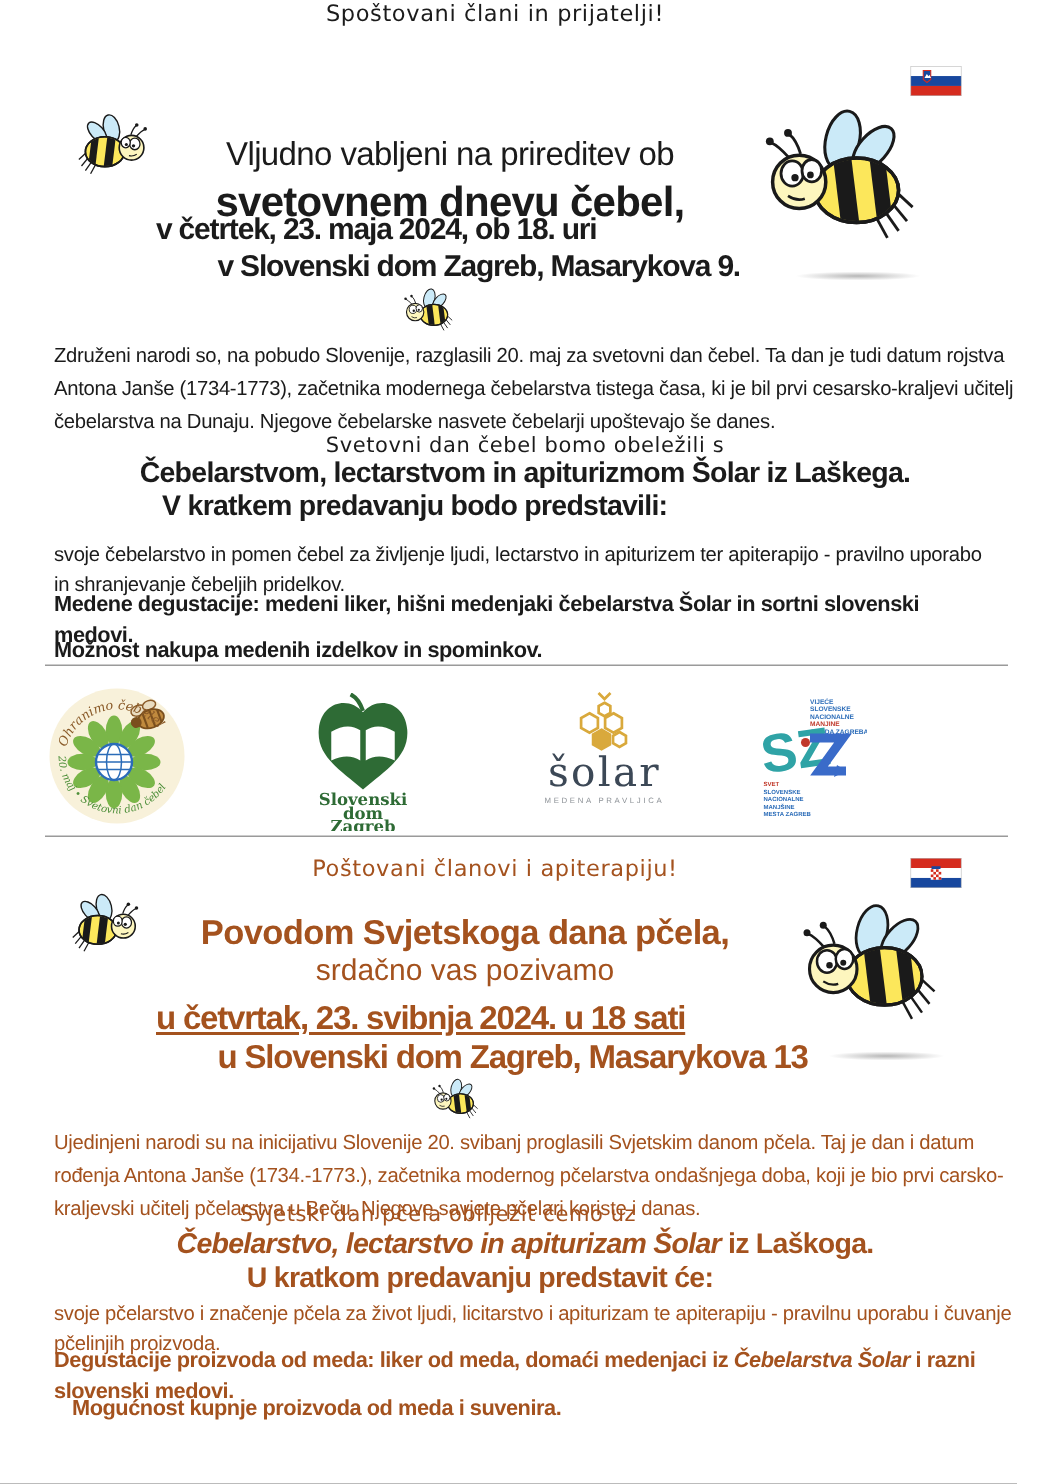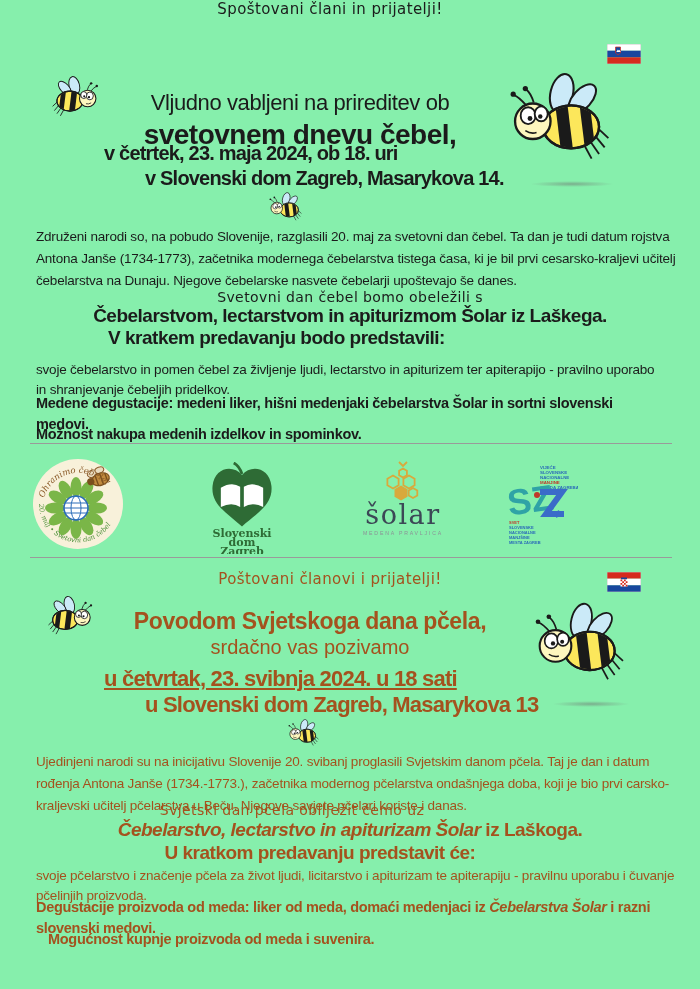--- a/index.html
+++ b/index.html
@@ -1,16 +1,16 @@
 <!DOCTYPE html>
 <html><head>
 <meta charset="utf-8">
 <style>
   html,body{margin:0;padding:0;background:#888;}
-  #page{position:relative;width:700px;height:989px;background:#86efac;margin:0 auto;
+  #page{position:relative;width:700px;height:989px;background:#ffffff;margin:0 auto;
         font-family:"Liberation Sans",sans-serif;color:#1b1b1b;overflow:hidden;}
   .abs{position:absolute;}
   .ctr{text-align:center;}
   .b{font-weight:bold;}
   .comic{font-family:"DejaVu Sans",sans-serif;letter-spacing:.4px;}
   .hr-c{color:#A4521E;}
   .para{font-size:13.5px;line-height:22px;letter-spacing:-.2px;}
   .boldline{font-weight:bold;font-size:14.5px;line-height:21px;letter-spacing:-.3px;}
   .divider{border-top:1.5px solid #9a9a9a;height:0;}
   .flip{transform:scaleX(-1);}
@@ -76,21 +76,21 @@
 
   <div class="abs ctr" style="left:0;top:90px;width:600px;font-size:22px;letter-spacing:-.4px;">Vljudno vabljeni na prireditev ob</div>
   <div class="abs ctr b" style="left:0;top:119px;width:600px;font-size:28px;letter-spacing:-.5px;">svetovnem dnevu čebel,</div>
 
   <svg class="abs" style="left:502px;top:68px;" width="112" height="100" viewBox="0 0 120 105">
       <use href="#bee"></use>
     </svg>
   <div class="abs swoosh" style="left:530px;top:181px;width:84px;height:6px;"></div>
 
   <div class="abs b" style="left:104px;top:142px;font-size:20px;letter-spacing:-.8px;">v četrtek, 23. maja 2024, ob 18. uri</div>
-  <div class="abs b" style="left:145px;top:167px;font-size:20px;letter-spacing:-.8px;">v Slovenski dom Zagreb, Masarykova 14.</div>
+  <div class="abs b" style="left:145px;top:167px;font-size:20px;letter-spacing:-.8px;">v Slovenski dom Zagreb, Masarykova 9.</div>
 
   <svg class="abs" style="left:265px;top:191px;" width="40" height="32" viewBox="0 0 120 105">
       <use href="#bee"></use>
     </svg>
 
   <div class="abs para" style="left:36px;top:226px;width:640px;">Združeni narodi so, na pobudo Slovenije, razglasili 20. maj za svetovni dan čebel. Ta dan je tudi datum rojstva Antona Janše (1734-1773), začetnika modernega čebelarstva tistega časa, ki je bil prvi cesarsko-kraljevi učitelj čebelarstva na Dunaju. Njegove čebelarske nasvete čebelarji upoštevajo še danes.</div>
 
   <div class="abs comic ctr" style="left:0;top:289px;width:700px;font-size:14px;">Svetovni dan čebel bomo obeležili s</div>
   <div class="abs ctr b" style="left:0;top:305px;width:700px;font-size:19px;letter-spacing:-.5px;">Čebelarstvom, lectarstvom in apiturizmom Šolar iz Laškega.</div>
   <div class="abs ctr b" style="left:0;top:327px;width:553px;font-size:19px;letter-spacing:-.5px;">V kratkem predavanju bodo predstavili:</div>
@@ -184,21 +184,21 @@
       <text x="3" y="62" fill="#C0392B">SVET</text>
       <text x="3" y="67">SLOVENSKE</text>
       <text x="3" y="72">NACIONALNE</text>
       <text x="3" y="77">MANJŠINE</text>
       <text x="3" y="82">MESTA ZAGREB</text>
     </g>
   </svg>
 
   <div class="abs divider" style="left:30px;top:557px;width:642px;"></div>
 
-  <div class="abs comic ctr hr-c" style="left:0;top:570px;width:660px;font-size:15px;">Poštovani članovi i prijatelji!</div>
+  <div class="abs comic ctr hr-c" style="left:0;top:570px;width:660px;font-size:15px;">Poštovani članovi i apiterapiju!</div>
 
   <svg class="abs" style="left:607px;top:572px;" width="34" height="20" viewBox="0 0 34 20">
     <rect width="34" height="6.7" fill="#D52B1E"></rect>
       <rect y="6.7" width="34" height="6.6" fill="#fff"></rect>
       <rect y="13.3" width="34" height="6.7" fill="#17479E"></rect>
     <rect width="34" height="20" fill="none" stroke="#bbb" stroke-width=".8"></rect>
     <g>
       <rect x="14" y="5.5" width="6" height="2" fill="#17479E"></rect>
       <g>
         <rect x="13.5" y="7.5" width="7" height="7" fill="#fff"></rect>

